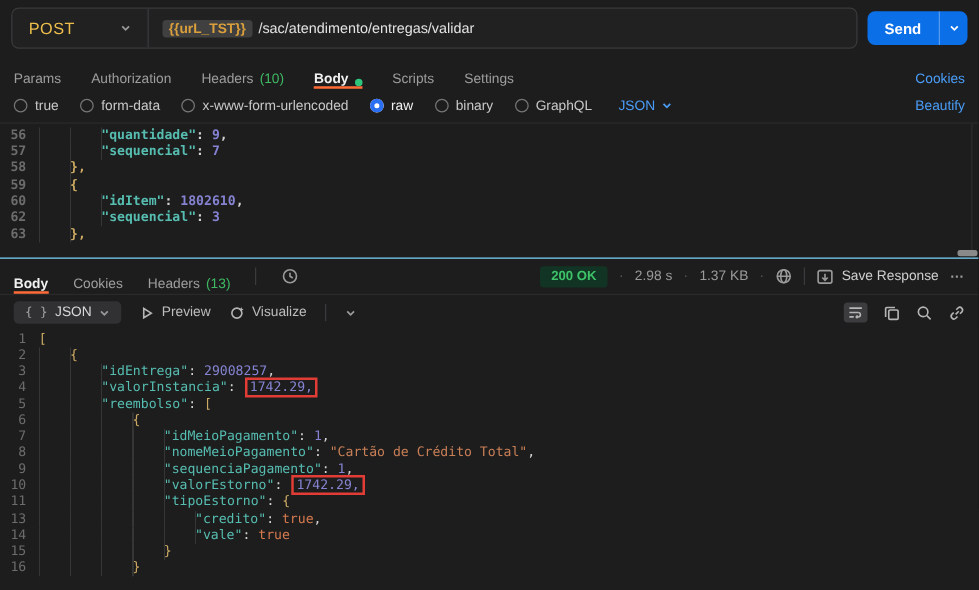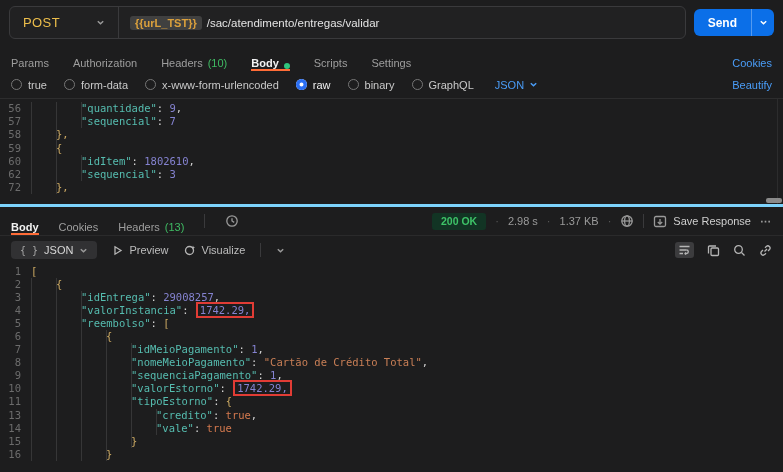--- a/index.html
+++ b/index.html
@@ -35,21 +35,21 @@
   .type-row{height:28px;flex:none;display:flex;align-items:center;padding:0 11px;gap:17px;font-size:11px;color:#c9c9c9;border-bottom:1px solid #2d2d2e;}
   .radio-item{display:flex;align-items:center;gap:6px;cursor:pointer;}
   .radio{width:11px;height:11px;border-radius:50%;border:1px solid #767676;flex:none;}
   .radio.sel{border:none;background:#fff;box-shadow:inset 0 0 0 3.5px #2a6ef2;}
   .radio-item.sel-label{color:#f0f0f0;}
   .json-select{display:flex;align-items:center;gap:5px;color:#4a9df8;cursor:pointer;margin-left:4px;}
   .json-select .chev{stroke:#4a9df8;}
 
   
   .editor{font-family:"DejaVu Sans Mono",monospace;font-size:10.5px;background:#1d1d1e;overflow:hidden;position:relative;}
-  .req-editor{height:108px;flex:none;line-height:13.2px;padding-top:3px;border-bottom:3px solid #7dd3fc;}
+  .req-editor{height:108px;flex:none;line-height:13.2px;padding-top:3px;border-bottom:1px solid #7dd3fc;font-weight:bold;}
   .resp-editor{flex:1;line-height:13.05px;padding-top:3px;}
   .cl{display:flex;}
   .ln{width:31px;flex:none;text-align:right;padding-right:10px;color:#6c6c6c;}
   .lc{white-space:pre;}
   .lc.g{background-repeat:no-repeat;
         background-image:repeating-linear-gradient(to right,#363637 0,#363637 1px,transparent 1px,transparent 25px);}
   .t-key{color:#56bdb0;}
   .t-pn{color:#d2d2d2;}
   .t-num{color:#8583d1;}
   .t-str{color:#c97f56;}
@@ -191,21 +191,21 @@
       </div>
       <div class="cl">
         <span class="ln">60</span>
         <span class="lc g" style="padding-left: 50px; background-size: 51px 100%;"><span class="t-key">"idItem"</span><span class="t-pn">: </span><span class="t-num">1802610</span><span class="t-pn">,</span></span>
       </div>
       <div class="cl">
         <span class="ln">62</span>
         <span class="lc g" style="padding-left: 50px; background-size: 51px 100%;"><span class="t-key">"sequencial"</span><span class="t-pn">: </span><span class="t-num">3</span></span>
       </div>
       <div class="cl">
-        <span class="ln">72</span>
+        <span class="ln">63</span>
         <span class="lc g" style="padding-left: 25px; background-size: 26px 100%;"><span class="t-br">},</span></span>
       </div>
     </div>
 
   <div class="resp-tabs">
     <div class="tab active">
         <span>Body</span>
       </div>
     <div class="tab">
         <span>Cookies</span>

